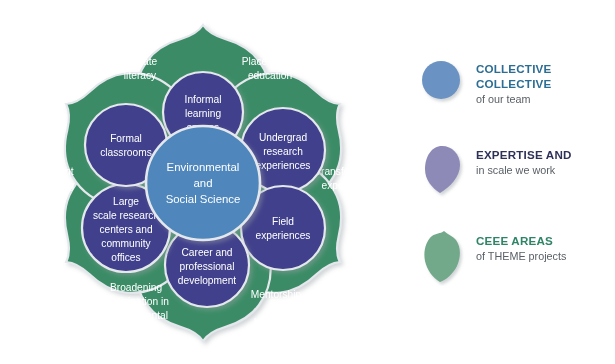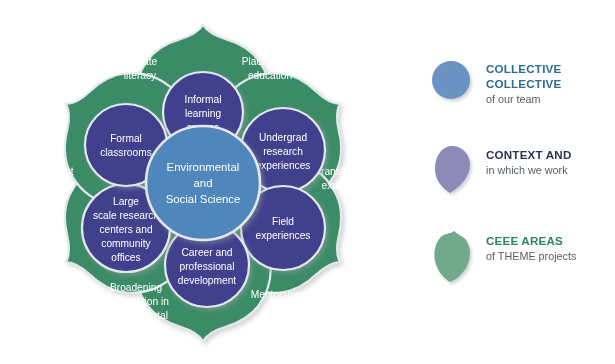--- a/index.html
+++ b/index.html
@@ -46,21 +46,21 @@
     fill: #ffffff;
     font-family: "Liberation Sans", sans-serif;
     font-size: 11.4px;
     text-anchor: middle;
     dominant-baseline: middle;
   }
 
   
   .legend {
     position: absolute;
-    left: 430px;
+    left: 420px;
     top: 58px;
     width: 185px;
   }
   .legend-row {
     display: flex;
     align-items: flex-start;
     margin-bottom: 30px;
     min-height: 56px;
   }
   .legend-swatch {
@@ -252,23 +252,23 @@
           </defs>
           <path d="M 22,2
                    C 32,2 40,10 40,21
                    C 40,33 30,43 20,49
                    C 12,44 5,36 5,25
                    C 5,12 12,2 22,2 Z" fill="#8d8ab8" filter="url(#ls2)"></path>
         </svg>
       </div>
       <div class="legend-text">
         <div class="legend-title purple">
-          <div>CONTEXT AND</div>
+          <div>EXPERTISE AND</div>
         </div>
-        <div class="legend-sub">in which we work</div>
+        <div class="legend-sub">in scale we work</div>
       </div>
     </div>
 
     <div class="legend-row">
       <div class="legend-swatch">
         <svg width="46" height="56" viewBox="0 0 46 56">
           <defs>
             <filter id="ls3" x="-40%" y="-40%" width="190%" height="190%">
               <feDropShadow dx="2" dy="2.5" stdDeviation="1.8" flood-color="#9aa0a6" flood-opacity="0.45"></feDropShadow>
             </filter>

